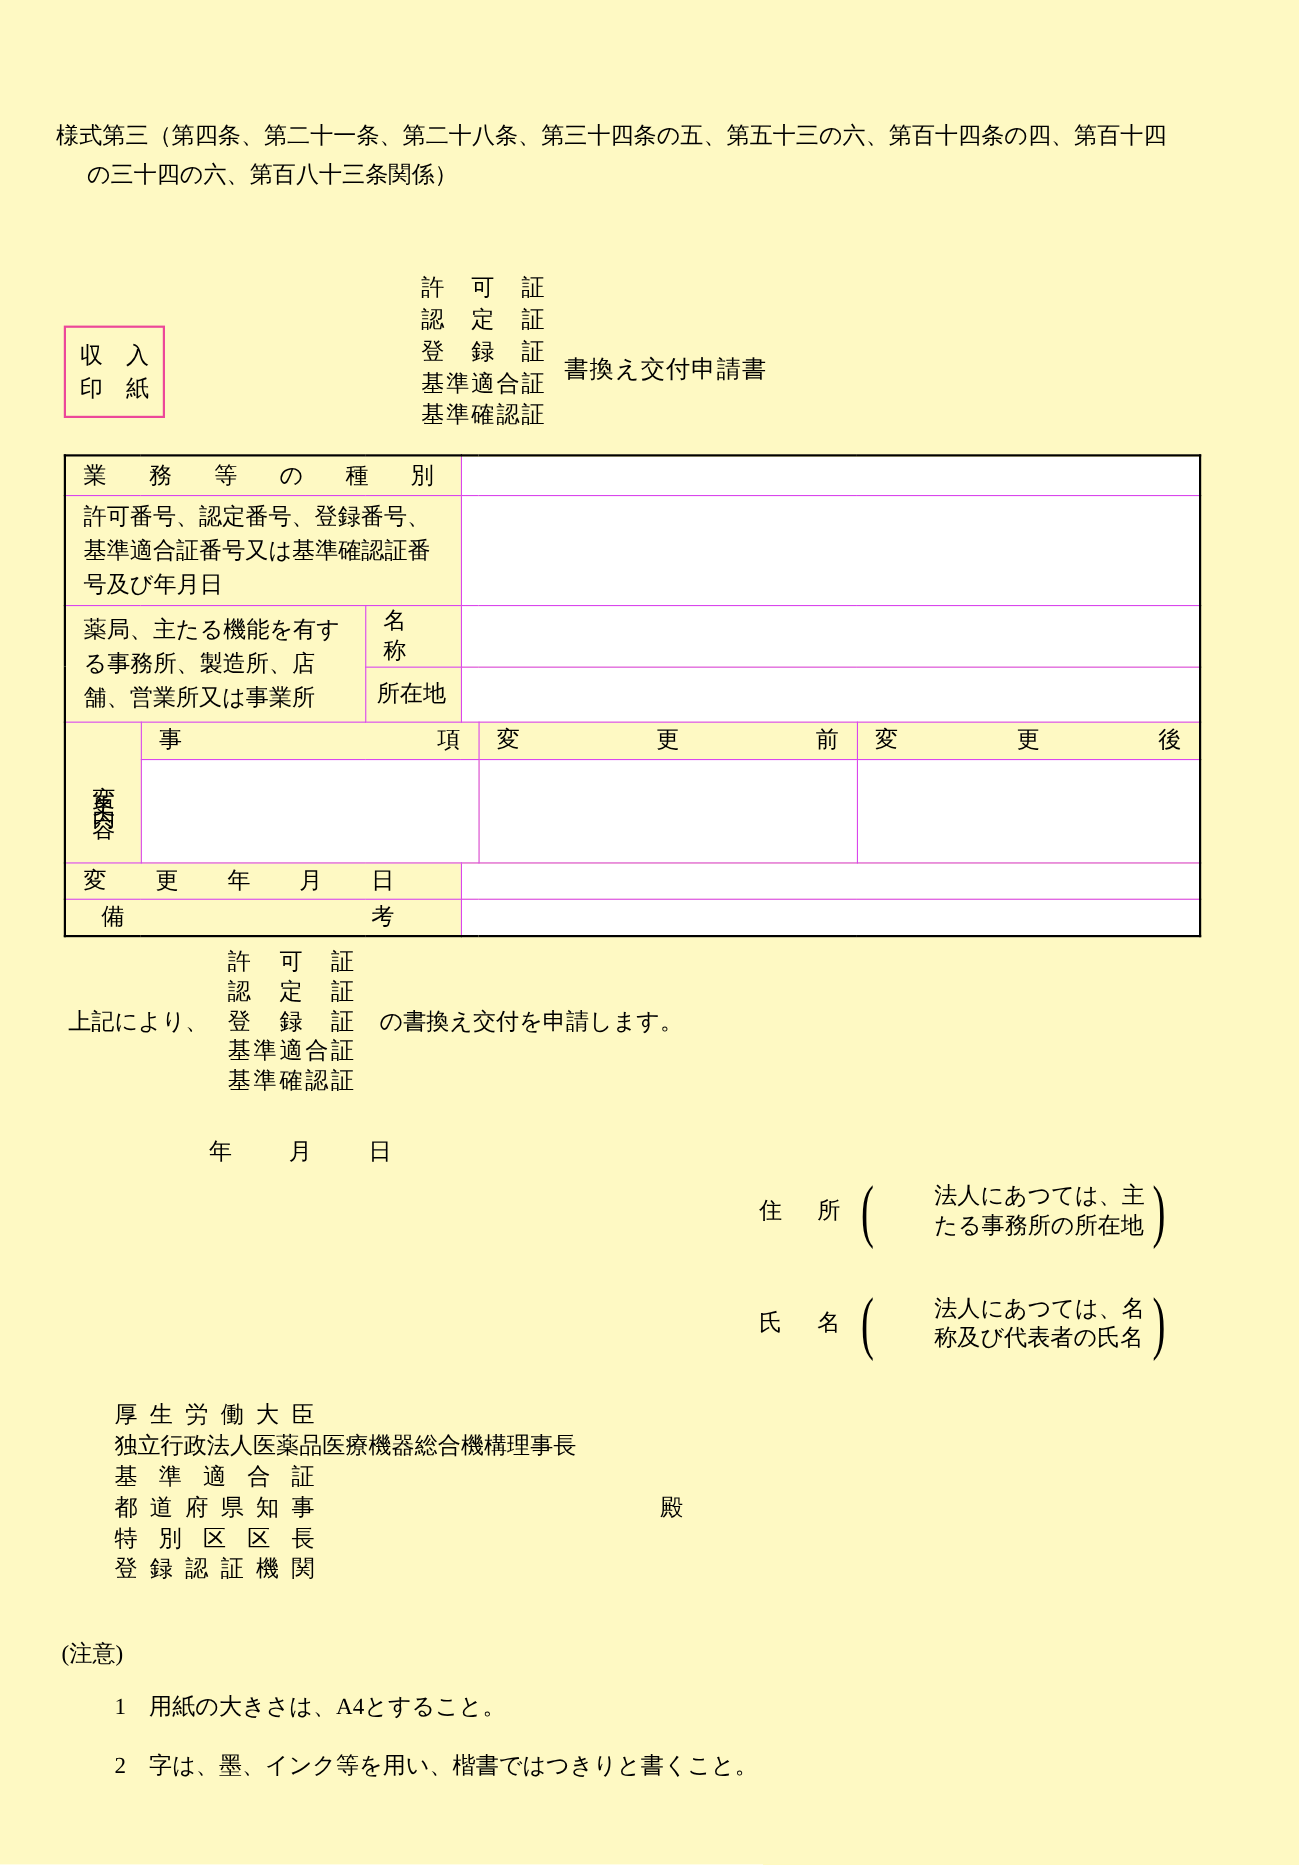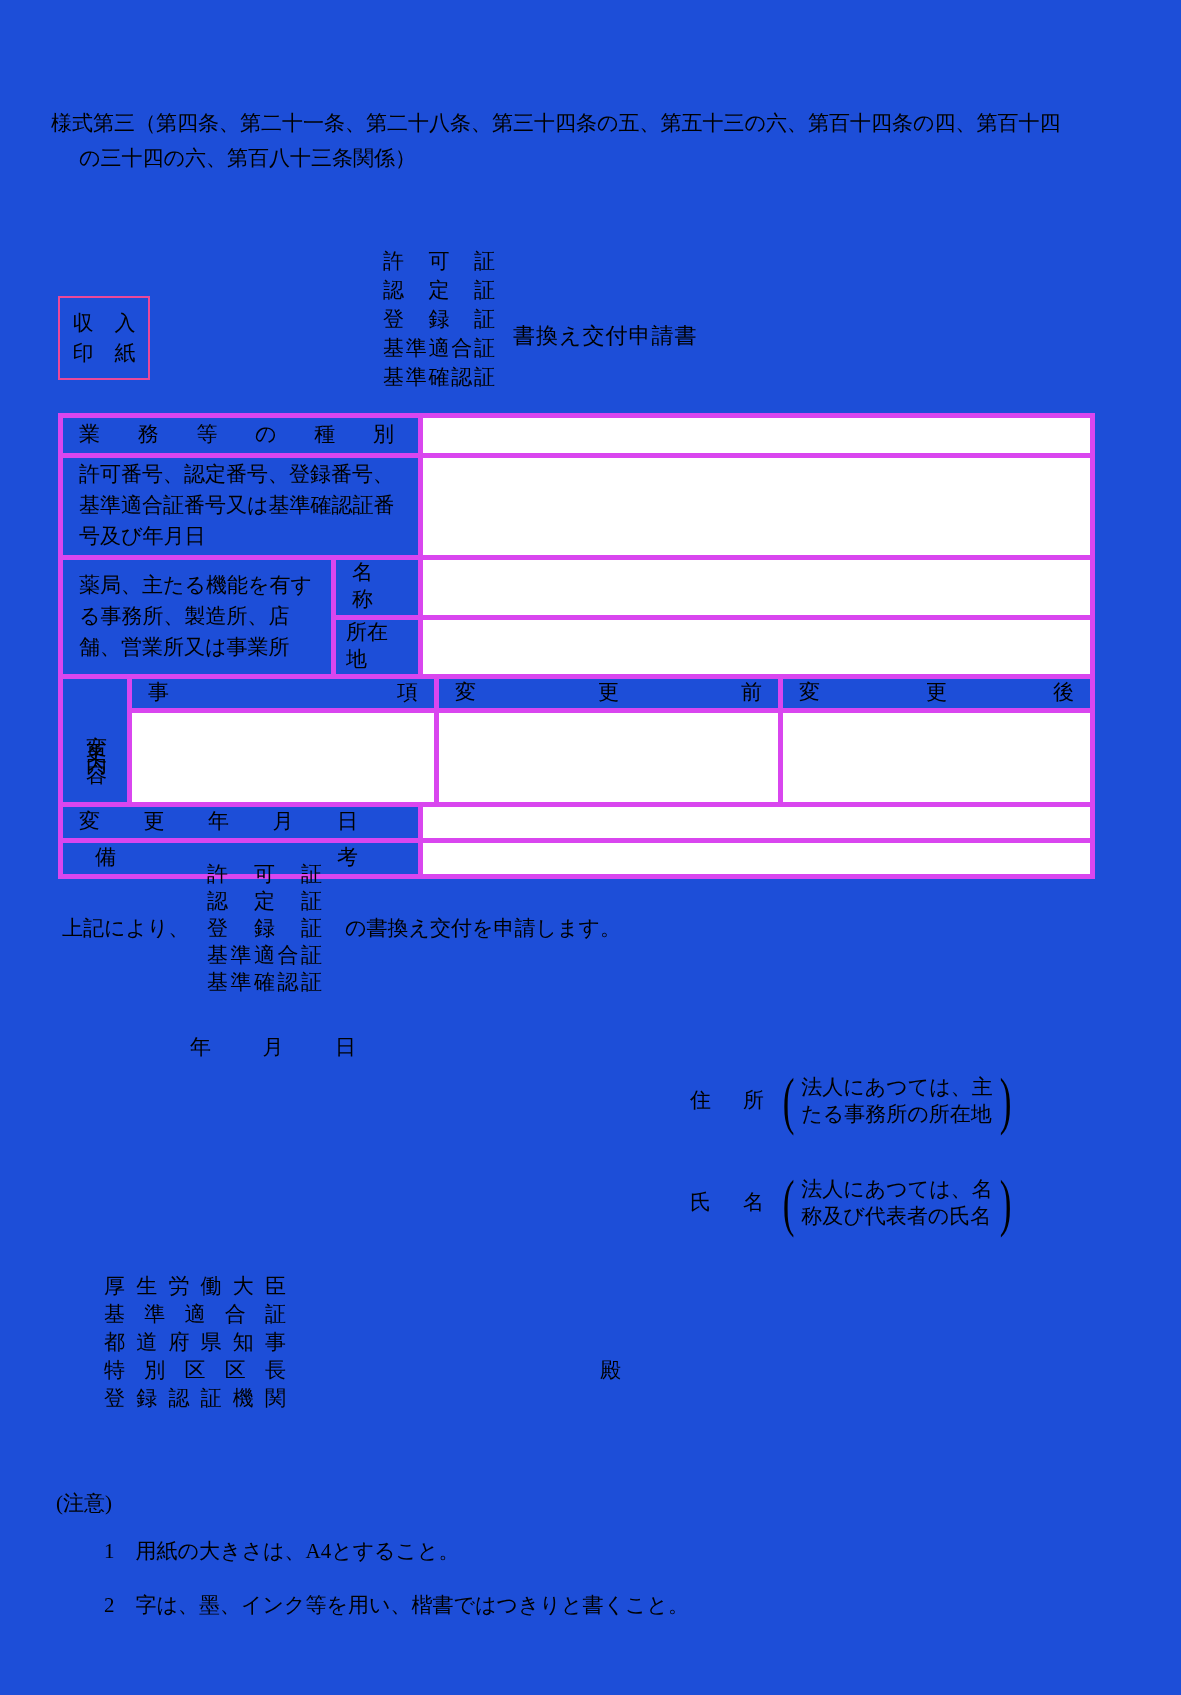--- a/index.html
+++ b/index.html
@@ -1,19 +1,19 @@
 <!DOCTYPE html>
 <html lang="ja"><head>
 <meta charset="utf-8">
 <style>
   html,body{margin:0;padding:0;background:#fff;}
   #page{
     position:relative;
     width:1181px;height:1695px;
-    background:#1d4ed8;color:#000;
+    background:#fef9c3;color:#000;
     font-family:"Liberation Serif","DejaVu Serif",serif;
     font-size:21px;line-height:1.3;
     overflow:hidden;
   }
   .abs{position:absolute;}
   .jlast{text-align:justify;text-align-last:justify;}
   
   .form-note{left:51px;top:106px;width:1075px;font-size:21px;}
   .form-note .ln{height:35px;line-height:35px;white-space:nowrap;}
   .form-note .ln.indent{padding-left:28px;}
@@ -28,23 +28,22 @@
   .cert-stack-1{left:383px;top:247px;width:112px;}
   .cert-stack-1 .cert-line{height:29px;line-height:29px;}
   .doc-title{left:513px;top:322px;font-size:22px;letter-spacing:1px;white-space:nowrap;}
   
   .main-table{
     left:58px;top:413px;width:1032px;
     border-collapse:collapse;table-layout:fixed;
     font-size:21px;
   }
   .main-table td{
-    border:5px solid #d946ef;padding:0;vertical-align:middle;
+    border:1px solid #d946ef;padding:0;vertical-align:middle;
     overflow:hidden;
-    font-family:Liberation Mono, monospace;
   }
   .main-table{border:2px solid #000;}
   td.lbl{padding:2px 24px 2px 16px;line-height:31px;}
   td.hdr{padding:0 16px;}
   td.fill{background:#fff;}
   .vert-cell{text-align:center;}
   .vert{
     writing-mode:vertical-rl;
     display:inline-block;
     letter-spacing:9px;
@@ -60,21 +59,21 @@
   
   .paren-block{display:flex;align-items:center;}
   .pb-label{width:74px;margin-right:14px;}
   .bigparen{
     display:inline-block;
     font-size:64px;font-weight:400;line-height:58px;
     transform:scaleX(0.55);
     flex:0 0 auto;
   }
   .pb-notes{margin:0 2px;}
-  .pb-notes .ln{height:27px;line-height:27px;white-space:nowrap;}
+  .pb-notes .ln{height:27px;line-height:27px;white-space:nowrap;margin-left:48px;}
   .address-block{left:690px;top:1072px;}
   .name-block{left:690px;top:1174px;}
   
   .recipients{left:104px;top:1272px;}
   .recipients .rcp{height:28px;line-height:28px;}
   .recipients .rcp.spread{width:182px;}
   .recipients .rcp.plain{white-space:nowrap;}
   .honorific{left:600px;top:1356px;height:28px;line-height:28px;}
   
   .notes-header{left:56px;top:1490px;white-space:nowrap;}
@@ -185,20 +184,21 @@
     <span class="bigparen">(</span>
     <div class="pb-notes">
       <div class="ln">法人にあつては、名</div>
       <div class="ln">称及び代表者の氏名</div>
     </div>
     <span class="bigparen">)</span>
   </div>
 
   <div class="abs recipients">
     <div class="rcp spread jlast">厚生労働大臣</div>
+    <div class="rcp plain">独立行政法人医薬品医療機器総合機構理事長</div>
     <div class="rcp spread jlast">基準適合証</div>
     <div class="rcp spread jlast">都道府県知事</div>
     <div class="rcp spread jlast">特別区区長</div>
     <div class="rcp spread jlast">登録認証機関</div>
   </div>
   <div class="abs honorific">殿</div>
 
   <div class="abs notes-header">(注意)</div>
   <div class="abs note-1">1　用紙の大きさは、A4とすること。</div>
   <div class="abs note-2">2　字は、墨、インク等を用い、楷書ではつきりと書くこと。</div>

